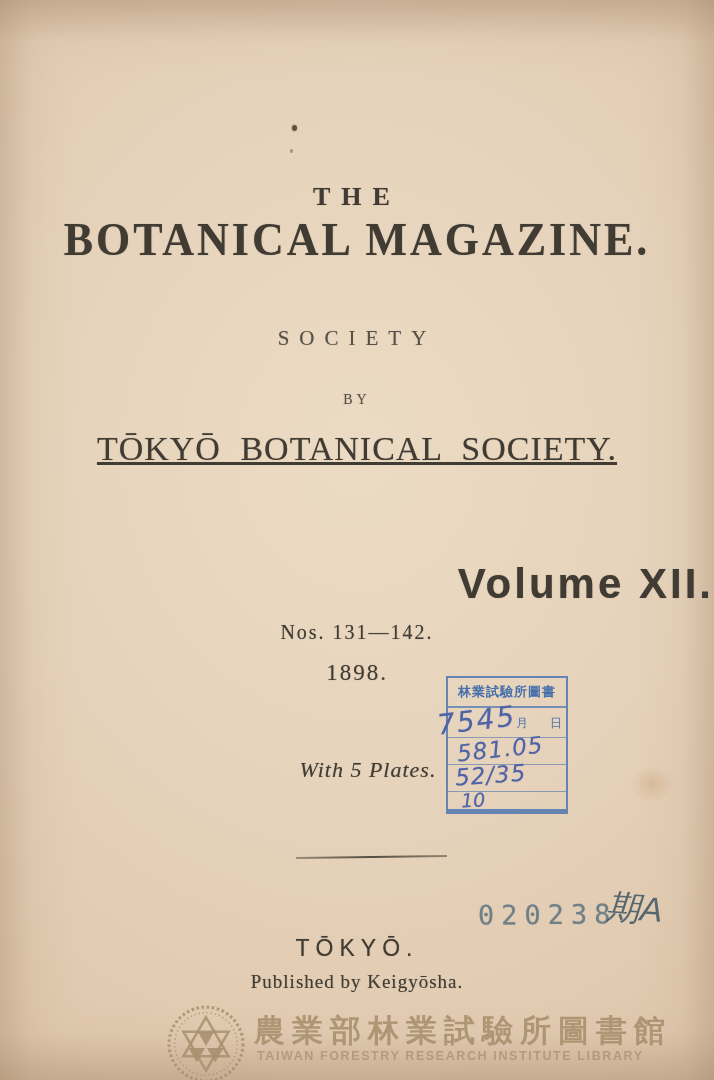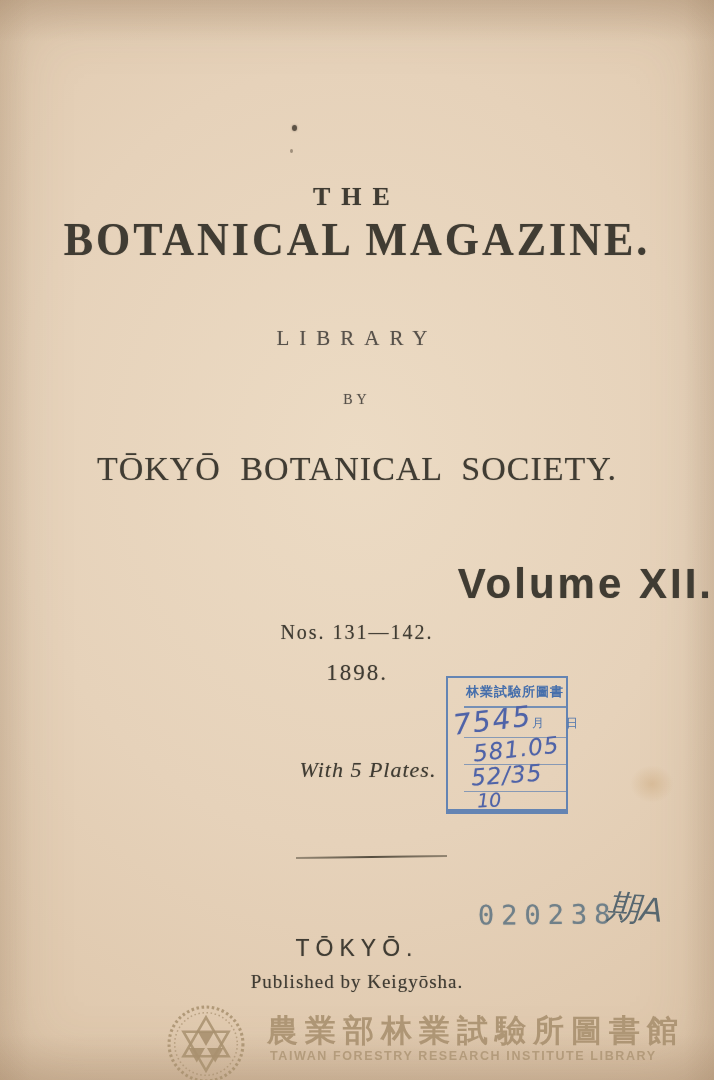--- a/index.html
+++ b/index.html
@@ -17,21 +17,21 @@
   }
 
   .centered{position:absolute;left:0;right:0;text-align:center;}
   .ink{color:#403c33;text-shadow:0 0 1px rgba(64,60,51,.45);}
   .ink-faded{color:#57514a;text-shadow:0 0 1px rgba(87,81,74,.4);}
 
   .title-the{top:144px;font-size:26px;font-weight:bold;letter-spacing:11px;margin-top:38px;}
   .title-main{top:214px;font-size:44px;font-weight:bold;letter-spacing:3px;transform:scaleY(1.04);}
   .edited{top:326px;font-size:21px;letter-spacing:10px;}
   .by{top:392px;font-size:14px;letter-spacing:4px;}
-  .society{top:450px;font-size:34px;letter-spacing:1px;word-spacing:10px;}
+  .society{top:430px;font-size:34px;letter-spacing:1px;word-spacing:10px;text-decoration:underline;}
   .volume{top:560px;font-size:42px;font-weight:bold;letter-spacing:3px;font-family:"Liberation Sans",sans-serif;text-align:right;}
   .issues{top:621px;font-size:20px;letter-spacing:2px;}
   .year{top:660px;font-size:23px;letter-spacing:2px;}
   .plates{top:757px;font-size:22px;font-style:italic;letter-spacing:1px;transform:translateX(11px);}
   .city{top:935px;font-size:23px;letter-spacing:6px;font-family:"Liberation Sans",sans-serif;}
   .publisher{top:971px;font-size:19px;letter-spacing:1px;}
 
   .rule{position:absolute;left:296px;top:856px;width:151px;height:2px;
         background:linear-gradient(to right, rgba(90,82,66,.55), rgba(70,63,50,.9), rgba(90,82,66,.6));
         transform:rotate(-0.7deg);}
@@ -40,21 +40,21 @@
           background:rgba(58,50,40,.8);box-shadow:0 0 2px rgba(58,50,40,.5);}
   .speck2{position:absolute;left:290px;top:149px;width:3px;height:4px;border-radius:50%;
           background:rgba(90,75,60,.5);}
   .stain{position:absolute;left:630px;top:765px;width:44px;height:38px;border-radius:50%;
          background:radial-gradient(ellipse, rgba(186,140,80,.28), rgba(186,140,80,0) 70%);}
 
   
   .lib-stamp{
     position:absolute;left:446px;top:676px;width:122px;height:138px;
     border:2px solid rgba(56,106,176,.75);border-bottom-width:5px;
-    box-sizing:border-box;color:#3a6db4;font-family:"Liberation Sans",sans-serif;padding-left:16px;
+    box-sizing:border-box;color:#3a6db4;font-family:"Liberation Sans",sans-serif;
   }
   .lib-stamp .hdr{
     height:28px;line-height:28px;text-align:center;font-size:13px;font-weight:bold;
     letter-spacing:1px;border-bottom:2px solid rgba(56,106,176,.65);
     color:rgba(52,100,170,.9);overflow:hidden;white-space:nowrap;
   }
   .lib-stamp .row{position:relative;border-bottom:1px solid rgba(56,106,176,.55);box-sizing:border-box;}
   .lib-stamp .r1{height:30px;}
   .lib-stamp .r2{height:27px;}
   .lib-stamp .r3{height:27px;}
@@ -69,41 +69,41 @@
   .hw4{left:13px;top:-3px;font-size:19px;transform:rotate(-3deg);}
 
   
   .accession{position:absolute;left:478px;top:899px;font-family:"DejaVu Sans Mono",monospace;
              font-size:27px;letter-spacing:7px;color:rgba(110,126,136,.95);
              transform:rotate(-0.5deg);text-shadow:0 0 1px rgba(110,126,136,.6);}
   .acc-mark{position:absolute;left:606px;top:886px;font-size:34px;color:rgba(72,92,104,.9);
             font-family:"Liberation Sans",sans-serif;transform:rotate(4deg);font-style:italic;}
 
   
-  .wm{color:rgba(168,144,111,.95);margin-left:13px;}
+  .wm{color:rgba(168,144,111,.95);}
   .wm-logo{position:absolute;left:167px;top:1005px;width:78px;height:78px;}
   .wm-zh{position:absolute;left:254px;top:1010px;font-size:31px;letter-spacing:7px;
          font-family:"Liberation Sans",sans-serif;font-weight:bold;white-space:nowrap;
          color:rgba(168,144,111,.9);}
   .wm-en{position:absolute;left:257px;top:1049px;font-size:12.5px;letter-spacing:1.6px;
          font-family:"Liberation Sans",sans-serif;font-weight:bold;white-space:nowrap;
          color:rgba(168,144,111,.75);text-align:right;}
 </style>
 </head>
 <body>
 
 <div id="page">
 
   <div class="speck1"></div>
   <div class="speck2"></div>
   <div class="stain"></div>
 
   <div class="centered ink title-the">THE</div>
   <div class="centered ink title-main">BOTANICAL MAGAZINE.</div>
-  <div class="centered ink-faded edited">LIBRARY</div>
+  <div class="centered ink-faded edited">SOCIETY</div>
   <div class="centered ink-faded by">BY</div>
   <div class="centered ink society">TŌKYŌ BOTANICAL SOCIETY.</div>
   <div class="centered ink volume">Volume XII.</div>
   <div class="centered ink issues">Nos. 131—142.</div>
   <div class="centered ink year">1898.</div>
   <div class="centered ink plates">With 5 Plates.</div>
 
   <div class="rule"></div>
 
   <div class="centered ink publisher">Published by Keigyōsha.</div>

